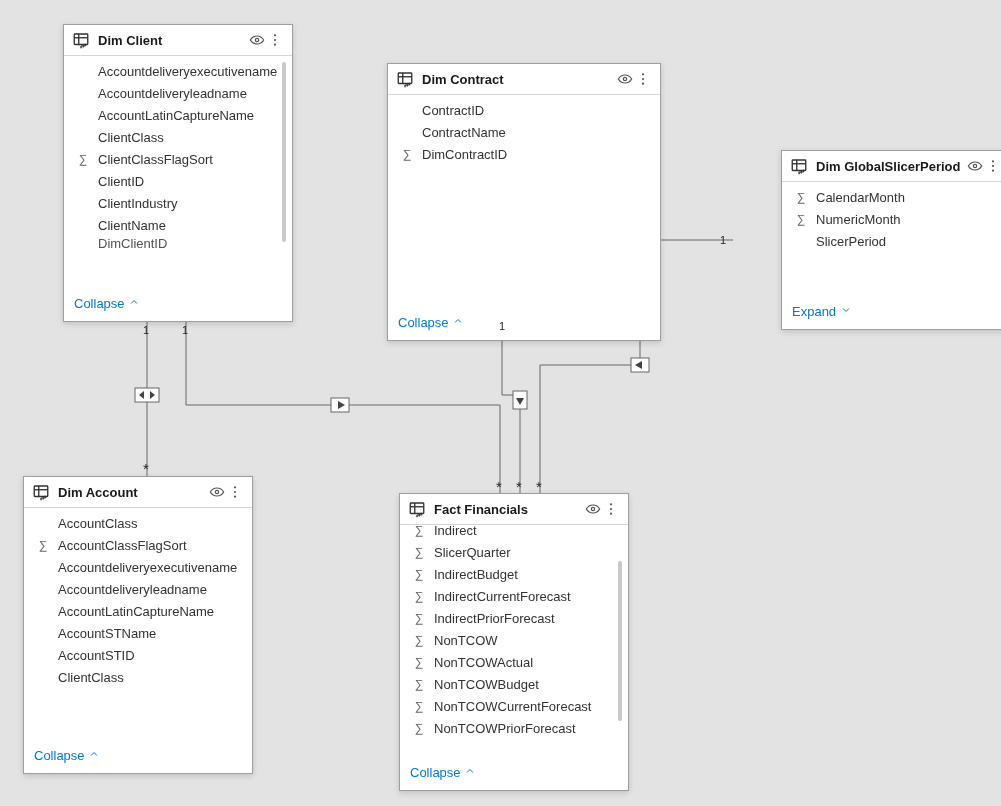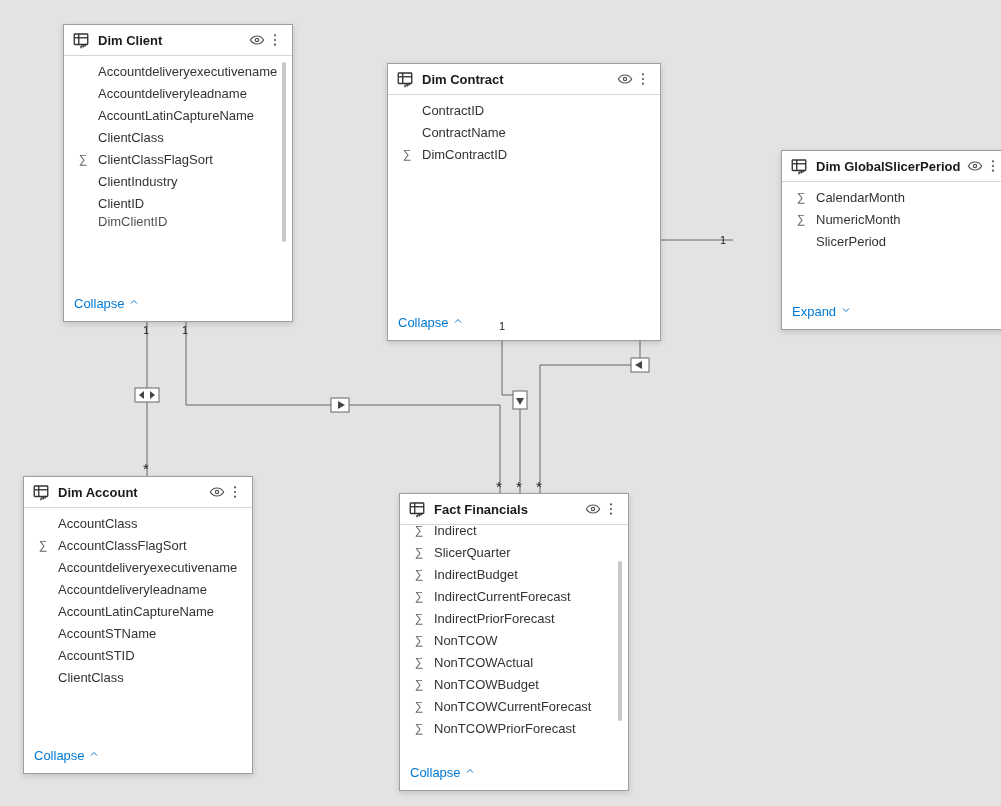--- a/index.html
+++ b/index.html
@@ -190,25 +190,29 @@
         <div class="field-row">
           <span class="sigma"></span>
           <span class="field-name">ClientClass</span>
         </div>
         <div class="field-row">
           <span class="sigma">∑</span>
           <span class="field-name">ClientClassFlagSort</span>
         </div>
         <div class="field-row">
           <span class="sigma"></span>
+          <span class="field-name">ClientID</span>
+        </div>
+        <div class="field-row">
+          <span class="sigma"></span>
           <span class="field-name">ClientIndustry</span>
         </div>
         <div class="field-row">
           <span class="sigma"></span>
-          <span class="field-name">ClientID</span>
+          <span class="field-name">ClientName</span>
         </div>
         <div class="field-row" style="height: 8px; overflow: hidden; opacity: 0.85;">
           <span class="sigma"></span>
           <span class="field-name">DimClientID</span>
         </div>
         <div class="scroll-track">
           <div class="scroll-thumb" style="top: 0px; height: 180px;"></div>
         </div>
       </div>
       <div class="table-footer"><span>Collapse </span><span><svg class="chev up" viewBox="0 0 24 24" width="12" height="12" fill="none" stroke="currentColor" stroke-width="2">

